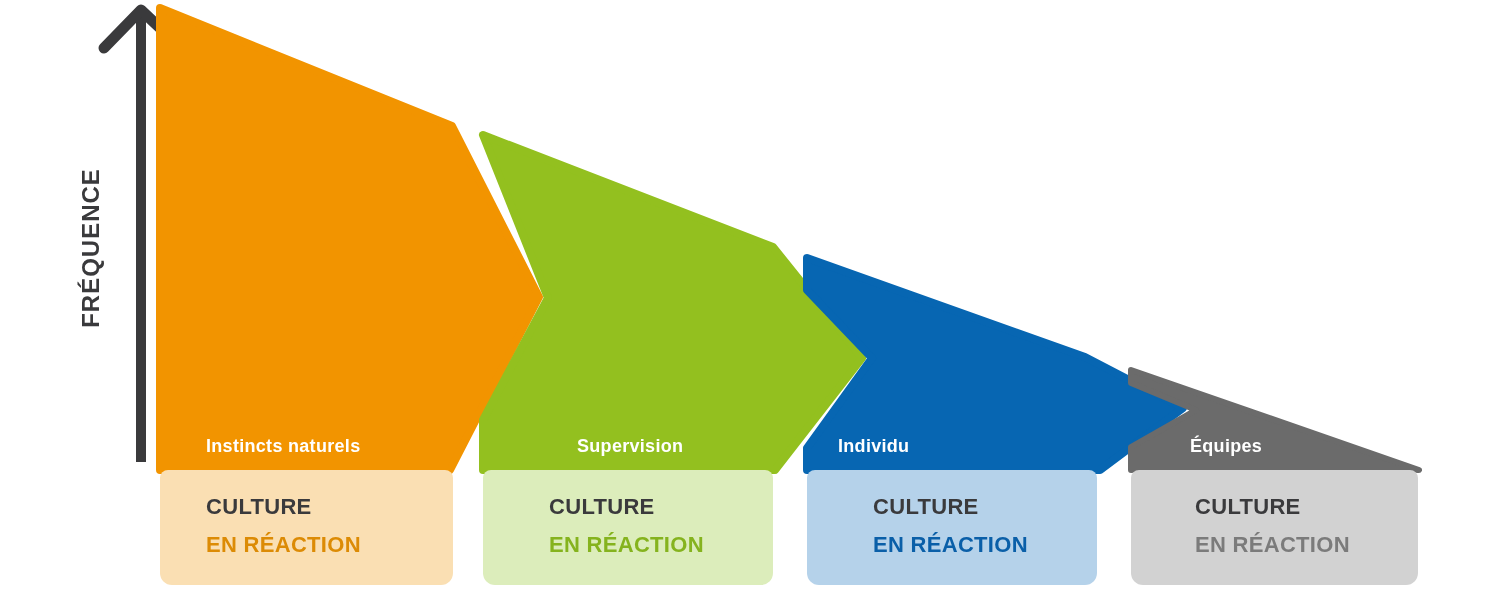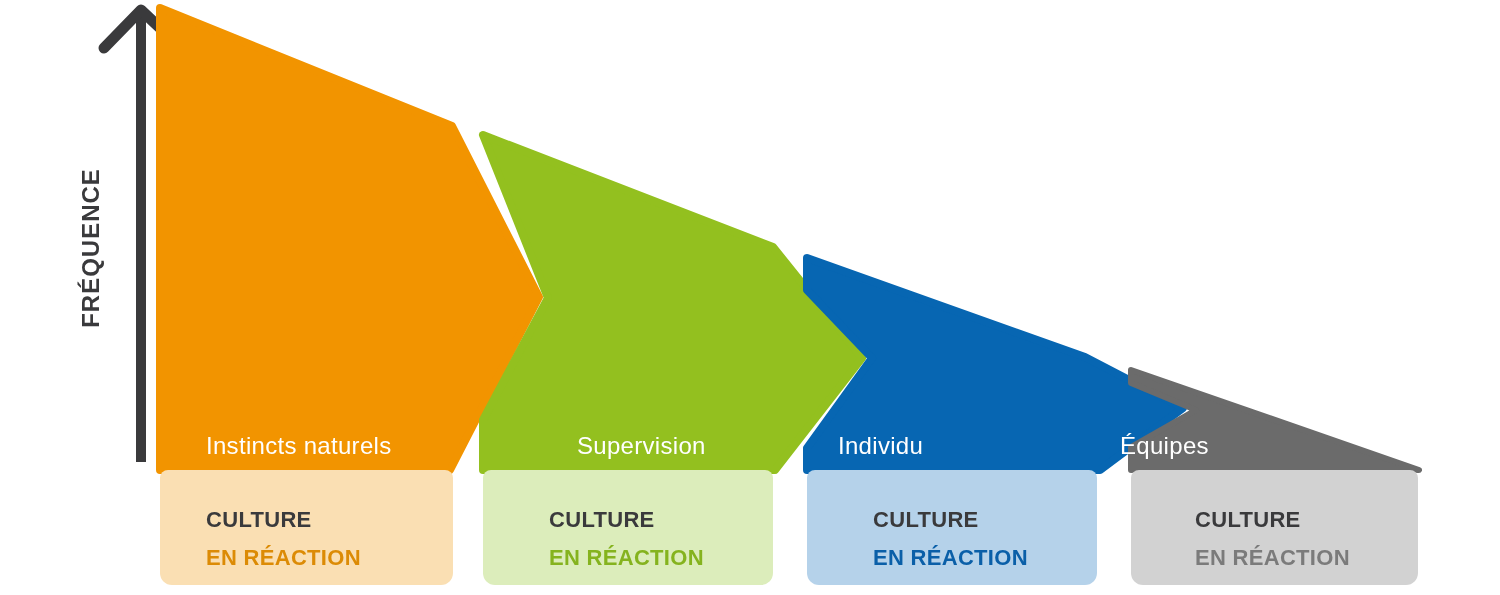--- a/index.html
+++ b/index.html
@@ -10,33 +10,33 @@
     background: #ffffff;
     overflow: hidden;
     font-family: "Liberation Sans", sans-serif;
   }
   .shapes-layer { position: absolute; left: 0; top: 0; }
   .shape-label {
     position: absolute;
     top: 433px;
     height: 26px;
     line-height: 26px;
-    font-size: 24px;
-    font-weight: normal;
+    font-size: 18px;
+    font-weight: bold;
     color: #ffffff;
     letter-spacing: 0.3px;
     white-space: nowrap;
   }
   .culture-box {
     position: absolute;
     top: 470px;
     height: 115px;
     border-radius: 8px 8px 12px 12px;
     box-sizing: border-box;
-    padding-top: 31px;
+    padding-top: 18px;
   }
   .culture-line {
     font-size: 22px;
     font-weight: bold;
     line-height: 38px;
     letter-spacing: 0.3px;
     white-space: nowrap;
   }
   svg text {
     font-family: "Liberation Sans", sans-serif;
@@ -65,21 +65,21 @@
     <polygon points="807,258 1085,357 1183,408 1100,470 807,470 807,448 872,358 807,290" fill="#0766B2"></polygon>
     <polygon points="807,258 1085,357 1183,408 1100,470 807,470 807,448 872,358 807,290" fill="none" stroke-width="8" stroke-linejoin="round" stroke="#0766B2"></polygon>
 
     <polygon points="1131,370 1419,470 1131,470 1131,447 1196,410 1131,383" fill="#6B6B6B"></polygon>
     <polygon points="1131,370 1419,470 1131,470 1131,447 1196,410 1131,383" fill="none" stroke-width="6" stroke-linejoin="round" stroke="#6B6B6B"></polygon>
   </svg>
 
   <div class="shape-label" style="left:206px">Instincts naturels</div>
   <div class="shape-label" style="left:577px">Supervision</div>
   <div class="shape-label" style="left:838px">Individu</div>
-  <div class="shape-label" style="left:1120px">Équipes</div>
+  <div class="shape-label" style="left:1190px">Équipes</div>
 
   <div class="culture-box" style="left: 160px; width: 293px; padding-left: 46px; background-color: rgb(250, 223, 179);">
     <div class="culture-line" style="color: rgb(58, 58, 60);">CULTURE</div>
     <div class="culture-line" style="color: rgb(220, 139, 5);">EN RÉACTION</div>
   </div>
 
   <div class="culture-box" style="left: 483px; width: 290px; padding-left: 66px; background-color: rgb(220, 237, 187);">
     <div class="culture-line" style="color: rgb(58, 58, 60);">CULTURE</div>
     <div class="culture-line" style="color: rgb(133, 179, 30);">EN RÉACTION</div>
   </div>

